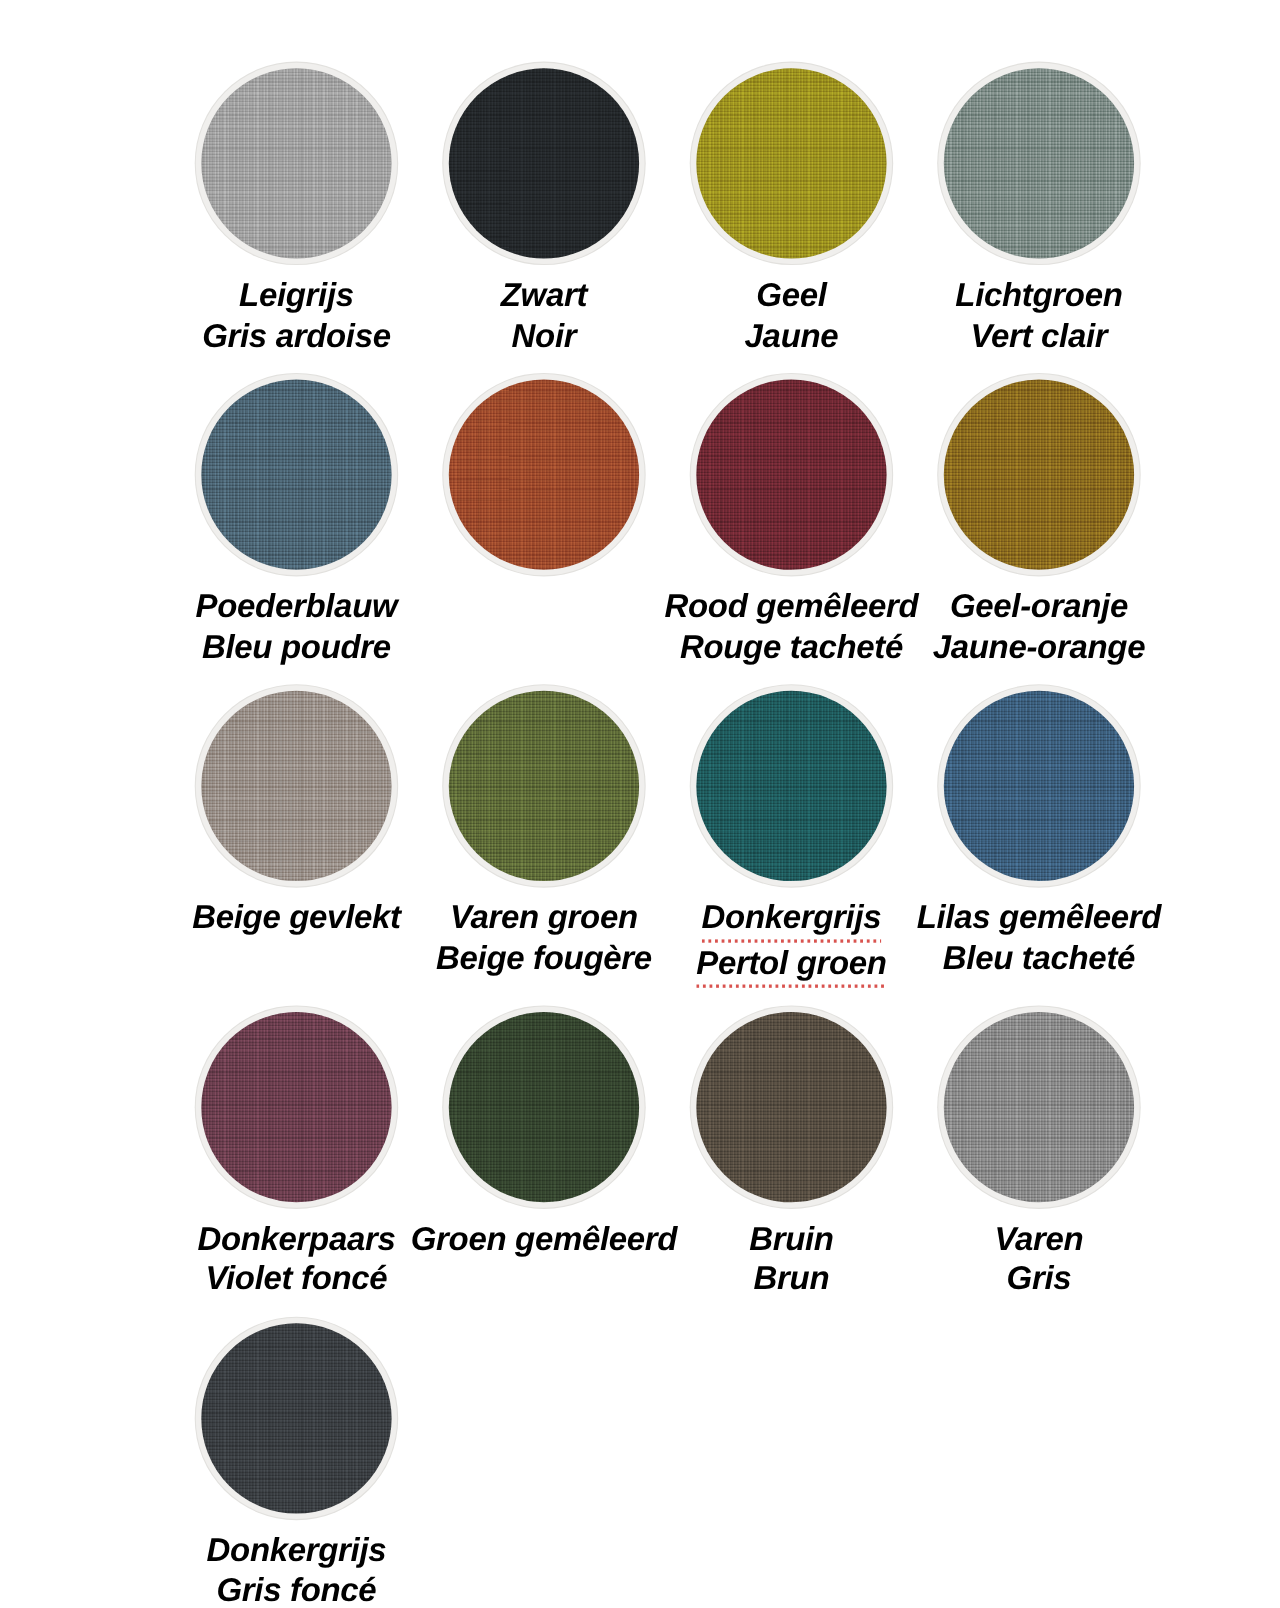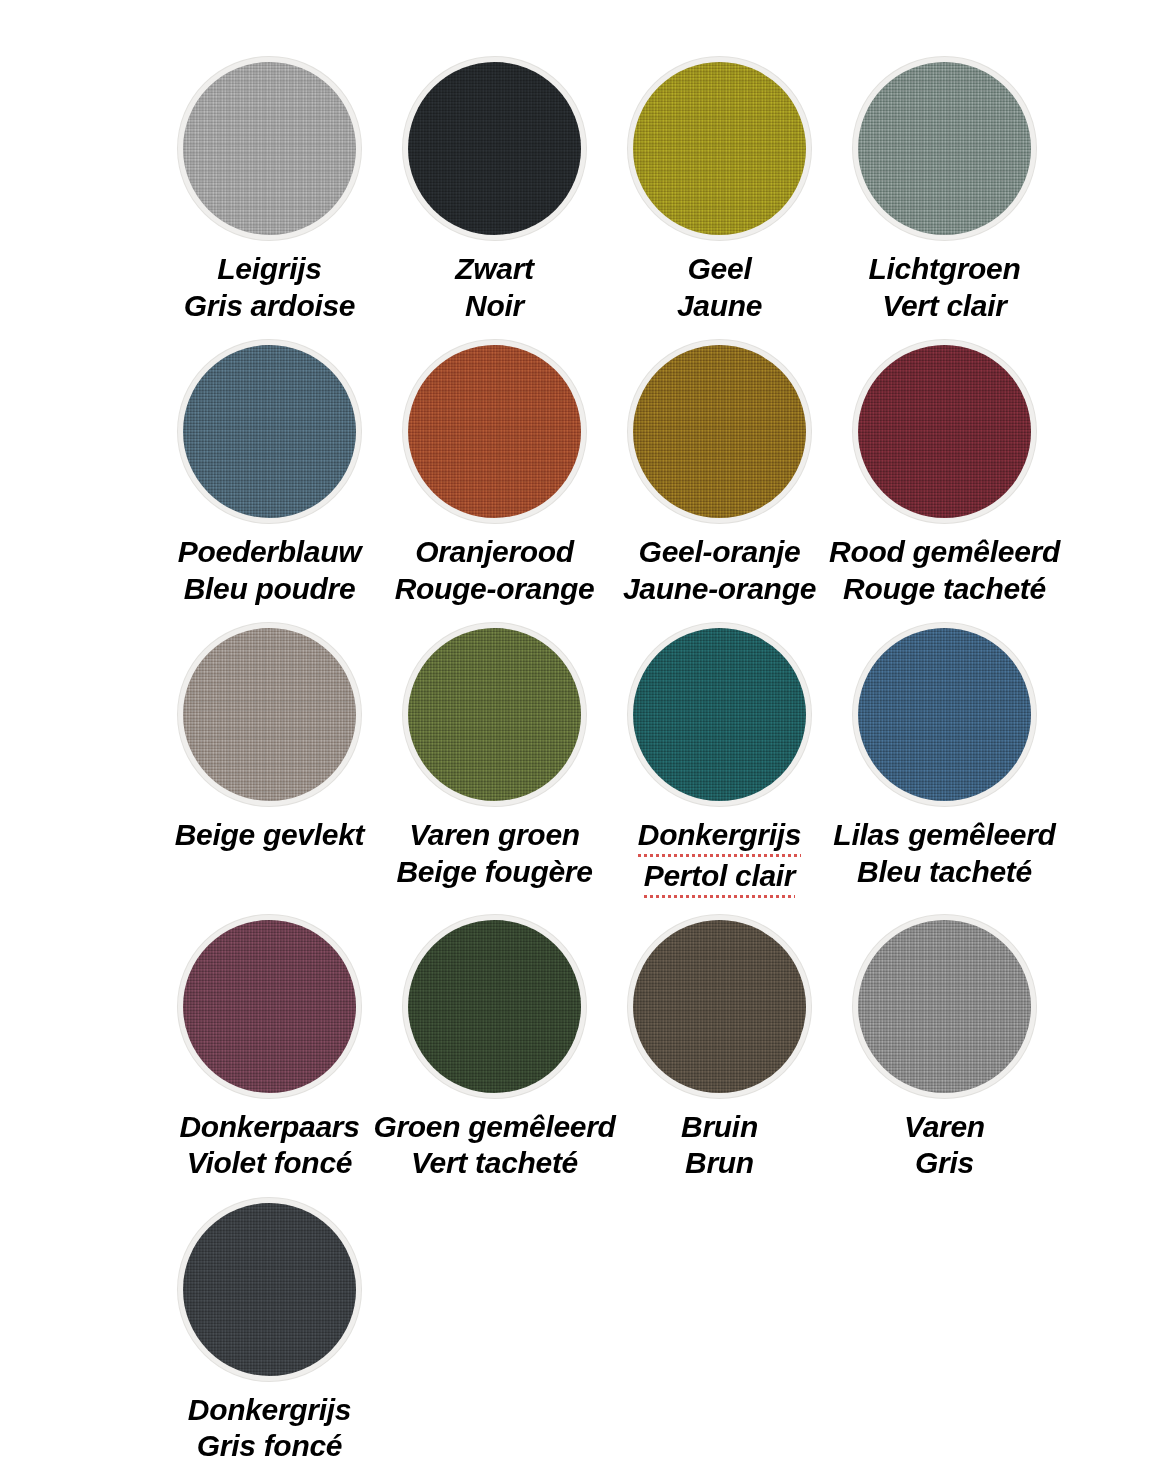--- a/index.html
+++ b/index.html
@@ -190,45 +190,41 @@
         </div>
         <div class="swatch-labels">
           <span class="label-nl">Poederblauw</span>
           <span class="label-fr">Bleu poudre</span>
         </div>
       </div>
       <div class="swatch-cell">
         <div class="swatch-disc-wrap">
           <div class="swatch-disc" style="background-color: rgb(158, 74, 44);"></div>
         </div>
-        <div class="swatch-labels">
-          <span class="label-nl">Oranjerood</span>
-          <span class="label-fr">Rouge-orange</span>
+      </div>
+      <div class="swatch-cell">
+        <div class="swatch-disc-wrap">
+          <div class="swatch-disc" style="background-color: rgb(110, 40, 51);"></div>
+        </div>
+        <div class="swatch-labels">
+          <span class="label-nl">Rood gemêleerd</span>
+          <span class="label-fr">Rouge tacheté</span>
         </div>
       </div>
       <div class="swatch-cell">
         <div class="swatch-disc-wrap">
           <div class="swatch-disc" style="background-color: rgb(138, 106, 30);"></div>
         </div>
         <div class="swatch-labels">
           <span class="label-nl">Geel-oranje</span>
           <span class="label-fr">Jaune-orange</span>
         </div>
       </div>
       <div class="swatch-cell">
         <div class="swatch-disc-wrap">
-          <div class="swatch-disc" style="background-color: rgb(110, 40, 51);"></div>
-        </div>
-        <div class="swatch-labels">
-          <span class="label-nl">Rood gemêleerd</span>
-          <span class="label-fr">Rouge tacheté</span>
-        </div>
-      </div>
-      <div class="swatch-cell">
-        <div class="swatch-disc-wrap">
           <div class="swatch-disc" style="background-color: rgb(154, 144, 137);"></div>
         </div>
         <div class="swatch-labels">
           <span class="label-nl">Beige gevlekt</span>
         </div>
       </div>
       <div class="swatch-cell">
         <div class="swatch-disc-wrap">
           <div class="swatch-disc" style="background-color: rgb(94, 107, 56);"></div>
         </div>
@@ -236,21 +232,21 @@
           <span class="label-nl">Varen groen</span>
           <span class="label-fr">Beige fougère</span>
         </div>
       </div>
       <div class="swatch-cell">
         <div class="swatch-disc-wrap">
           <div class="swatch-disc" style="background-color: rgb(31, 90, 92);"></div>
         </div>
         <div class="swatch-labels">
           <span class="label-nl"><span class="misspelled">Donkergrijs</span></span>
-          <span class="label-fr"><span class="misspelled">Pertol clair</span></span>
+          <span class="label-fr"><span class="misspelled">Pertol groen</span></span>
         </div>
       </div>
       <div class="swatch-cell">
         <div class="swatch-disc-wrap">
           <div class="swatch-disc" style="background-color: rgb(60, 94, 124);"></div>
         </div>
         <div class="swatch-labels">
           <span class="label-nl">Lilas gemêleerd</span>
           <span class="label-fr">Bleu tacheté</span>
         </div>
@@ -263,21 +259,20 @@
           <span class="label-nl">Donkerpaars</span>
           <span class="label-fr">Violet foncé</span>
         </div>
       </div>
       <div class="swatch-cell">
         <div class="swatch-disc-wrap">
           <div class="swatch-disc" style="background-color: rgb(53, 69, 47);"></div>
         </div>
         <div class="swatch-labels">
           <span class="label-nl">Groen gemêleerd</span>
-          <span class="label-fr">Vert tacheté</span>
         </div>
       </div>
       <div class="swatch-cell">
         <div class="swatch-disc-wrap">
           <div class="swatch-disc" style="background-color: rgb(86, 77, 65);"></div>
         </div>
         <div class="swatch-labels">
           <span class="label-nl">Bruin</span>
           <span class="label-fr">Brun</span>
         </div>

